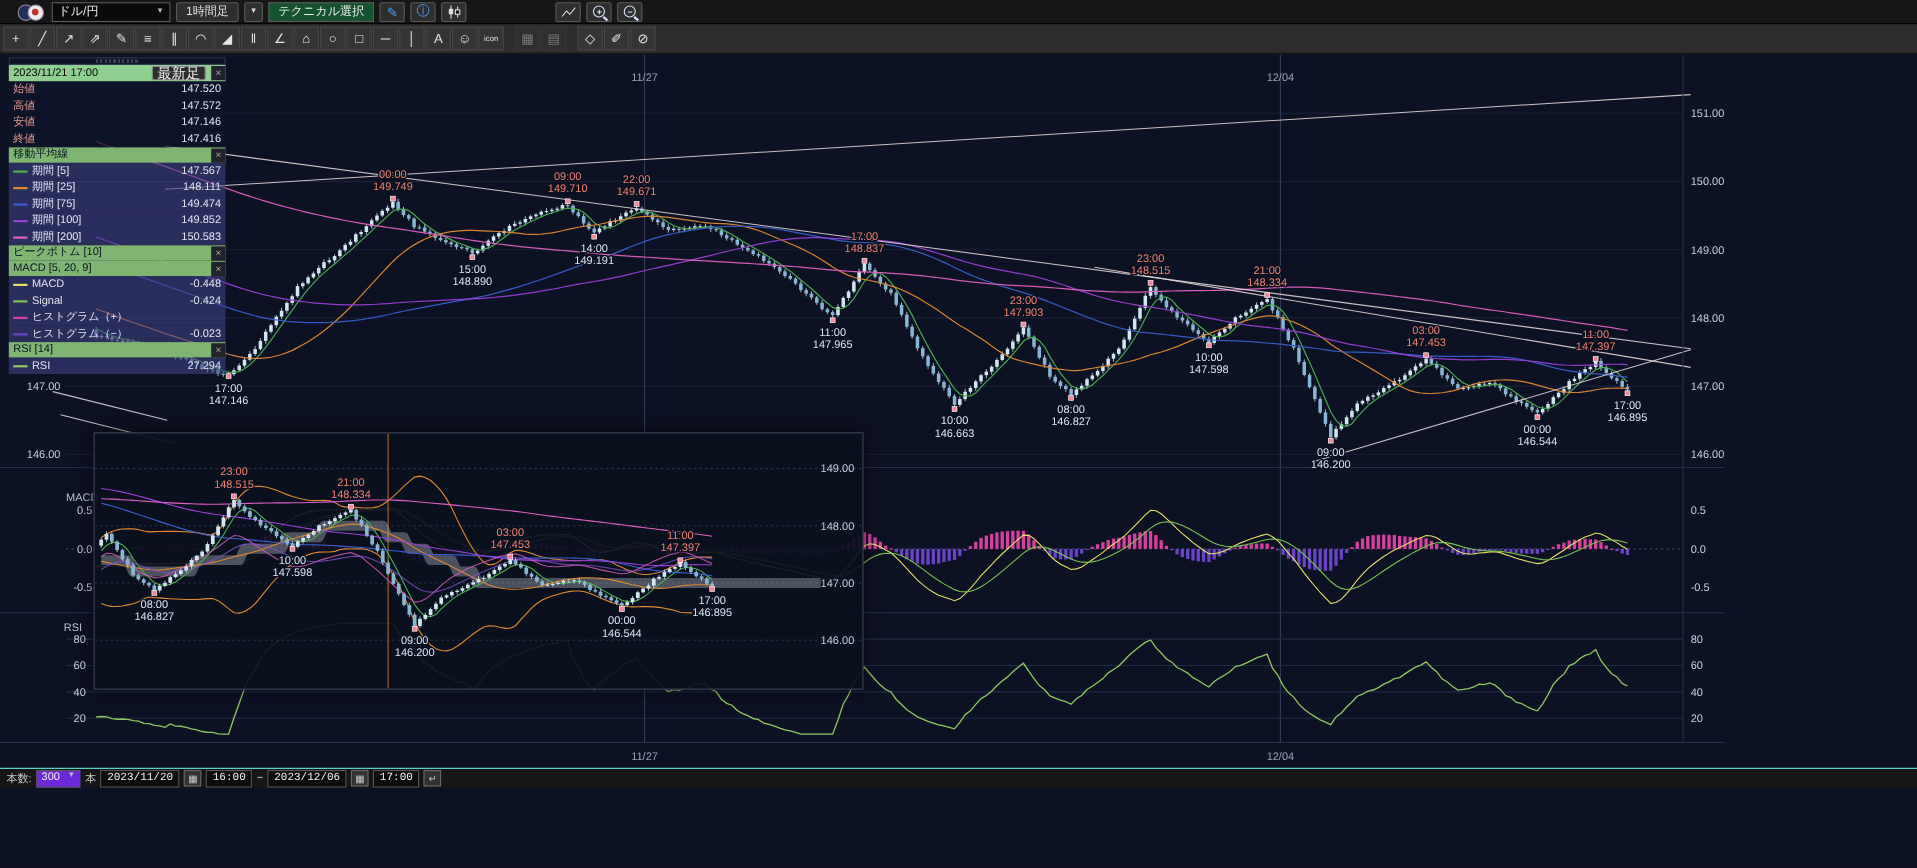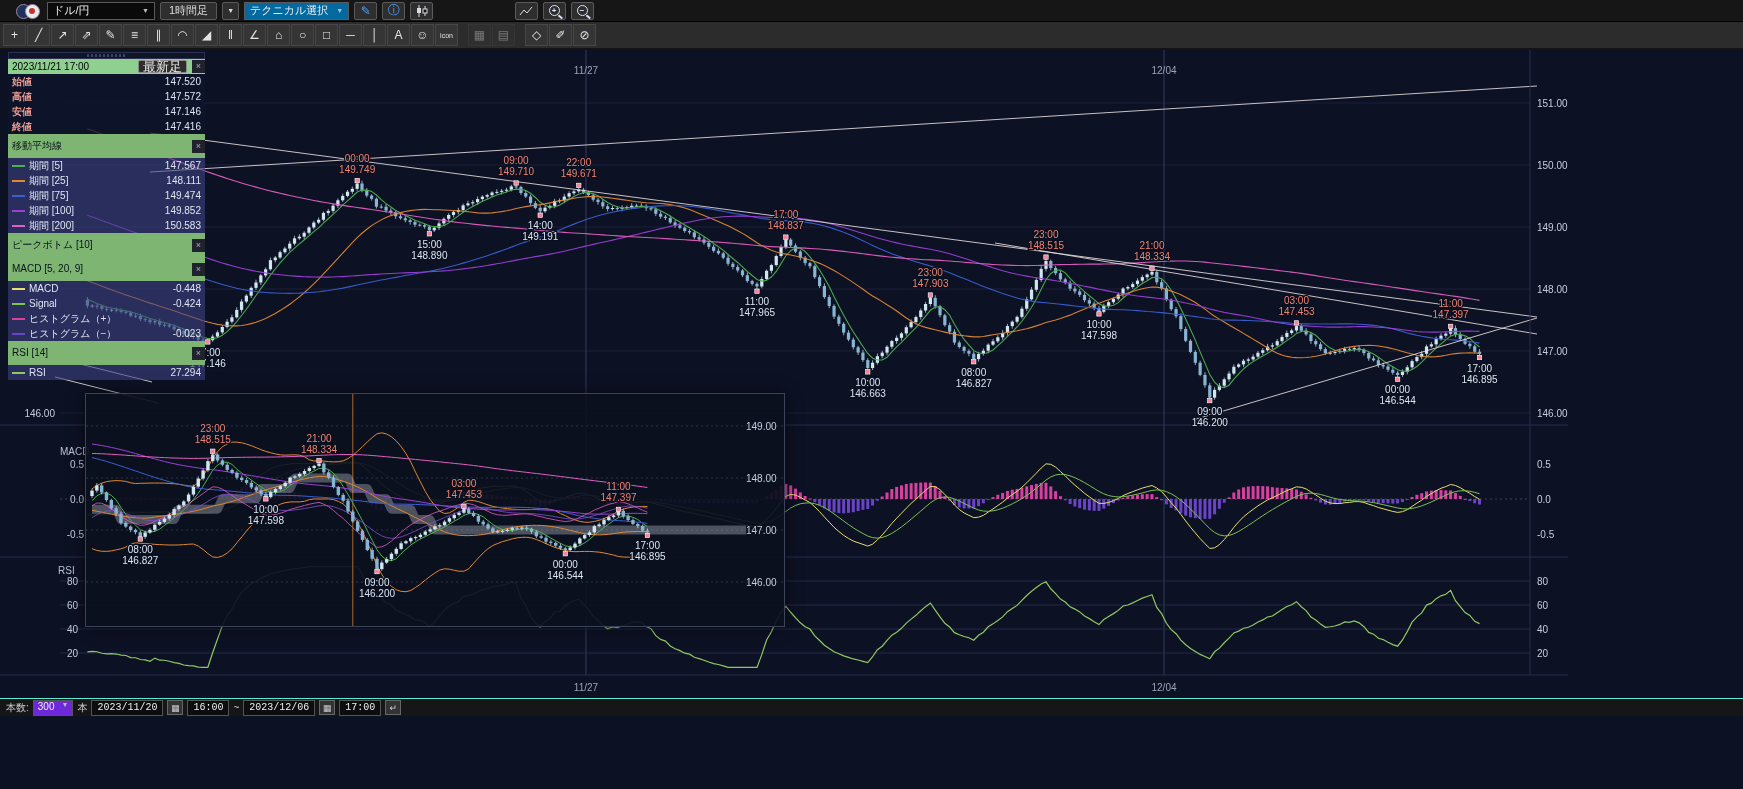--- a/index.html
+++ b/index.html
@@ -10,21 +10,21 @@
   
   #toolbar-top{position:absolute;top:0;left:0;width:100%;height:22px;background:#161616;border-bottom:1px solid #000;
     display:flex;align-items:center;gap:5px;padding:0 16px;z-index:10;box-sizing:border-box;}
   .pairflag{position:relative;width:26px;height:16px;flex:none;}
   .pairflag i{position:absolute;width:13px;height:13px;border-radius:50%;top:1px;}
   .pairflag .f1{left:0;background:#20305a;border:1px solid #98a;}
   .pairflag .f2{left:9px;background:#ececec;border:1px solid #98a;}
   .pairflag .f2::after{content:"";position:absolute;left:3px;top:3px;width:6px;height:6px;background:#c8322e;border-radius:50%;}
   .combo{display:flex;align-items:center;justify-content:space-between;background:#0a0a0a;border:1px solid #5a5a5a;
     height:16px;padding:0 5px;color:#eee;font-size:11px;width:96px;}
-  .combo.tech{width:auto;min-width:84px;gap:8px;background:#0369a1;}
+  .combo.tech{width:auto;min-width:84px;gap:8px;background:#14532d;flex-direction:column;}
   .caret{font-size:7px;color:#bbb;}
   .tbtn{background:#2e2e2e;border:1px solid #5a5a5a;color:#ddd;font-size:11px;height:18px;padding:0 8px;border-radius:2px;
     display:flex;align-items:center;justify-content:center;box-sizing:border-box;}
   .caretbtn{padding:0 4px;font-size:7px;}
   .tbtn.icon{width:23px;padding:0;}
   .tbtn.blue span{color:#4aa0ff;font-size:12px;}
   .bidask{display:flex;gap:1px;margin-top:48px;}
   .bid{background:#1e73d2;border-color:#3f8de2;color:#fff;}
   .ask{color:#c8c8c8;}
   .lens{position:relative;width:9px;height:9px;border:1.3px solid #d8e4ff;border-radius:50%;display:block;}
@@ -44,23 +44,23 @@
   #data-panel{position:absolute;left:8px;top:52px;width:197px;z-index:5;font-size:10px;line-height:1;}
   .dp-grip{height:7px;background:#0f1526;border:1px solid #2a3250;box-sizing:border-box;
     background-image:repeating-linear-gradient(90deg,#3a4466 0 2px,transparent 2px 4px);background-size:40px 3px;
     background-position:center;background-repeat:no-repeat;}
   .dp-header{display:flex;align-items:center;height:15px;background:#8fcf8f;color:#000;padding-left:4px;gap:3px;}
   .dp-date{flex:1;}
   .dp-latest{background:#2d2d2d;border:1px solid #888;color:#eee;font-size:13px;height:13px;padding:0 4px;border-radius:2px;line-height:11px;}
   .dp-close{width:13px;height:13px;background:#20232e;color:#aab;text-align:center;line-height:13px;font-size:9px;flex:none;margin-left:2px;}
   .dp-row{display:flex;align-items:center;height:15px;background:rgba(62,66,132,0.60);color:#dfe5f2;padding:0 4px;}
   .dp-row.ohlc{background:rgba(14,20,42,0.74);}
-  .dp-row.ohlc .lab{color:#e89b90;font-weight:bold;}
+  .dp-row.ohlc .lab{color:#e89b90;}
   .val{margin-left:auto;}
-  .dp-sec{display:flex;align-items:center;height:24px;background:#7fb573;color:#07111c;padding-left:4px;}
+  .dp-sec{display:flex;align-items:center;height:14px;background:#7fb573;color:#07111c;padding-left:4px;}
   .sec-t{flex:1;}
   .swatch{width:13px;height:2px;margin-right:4px;flex:none;display:inline-block;}
 
   
   #inset{position:absolute;left:85px;top:393px;width:698px;height:232px;background:rgba(12,16,31,0.93);
     border:1px solid #3c4358;box-shadow:0 0 14px rgba(0,0,0,.6);z-index:6;}
   #inset-svg{width:100%;height:100%;display:block;}
 
   
   #status-bar{position:absolute;left:0;top:698px;width:100%;height:18px;background:#161616;border-top:1px solid #5eead4;

